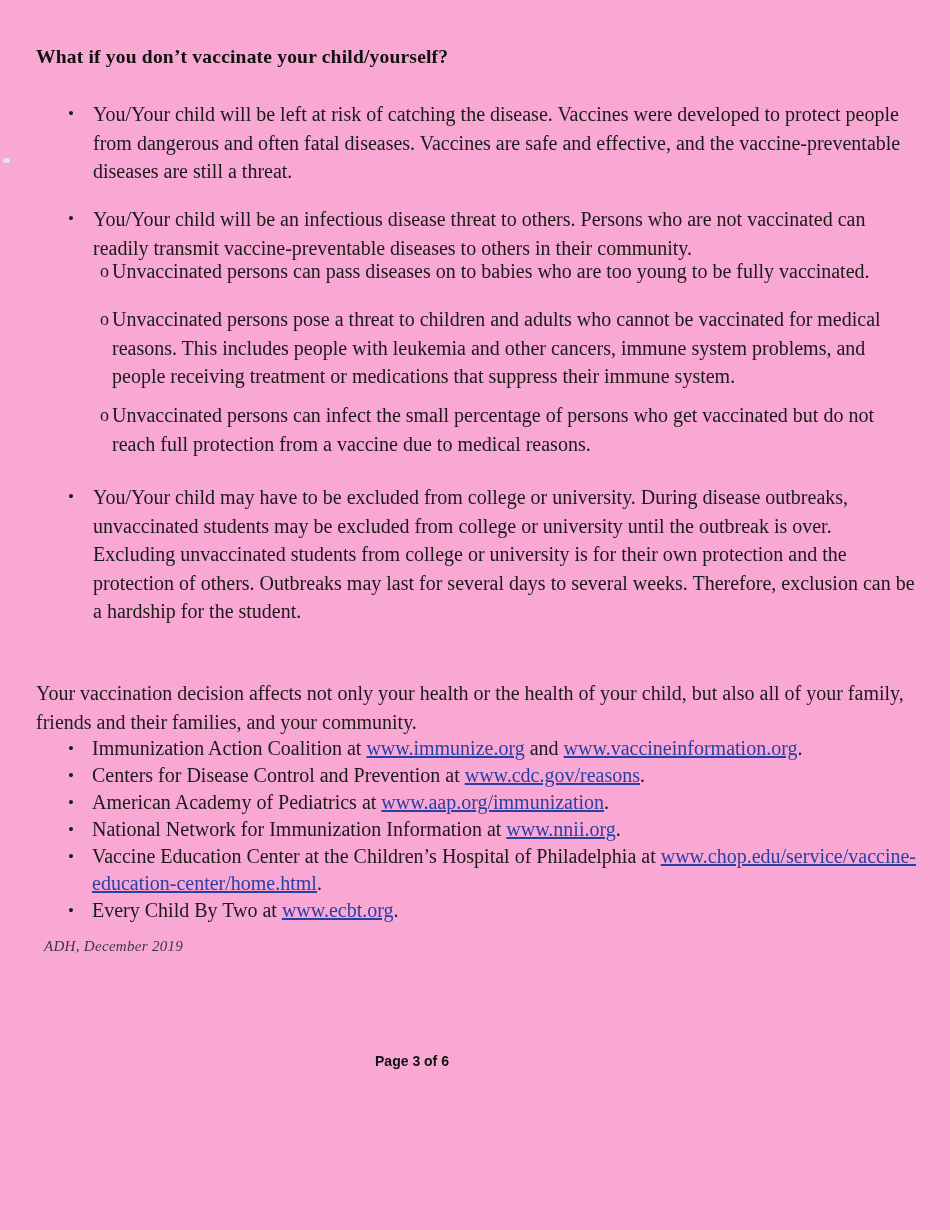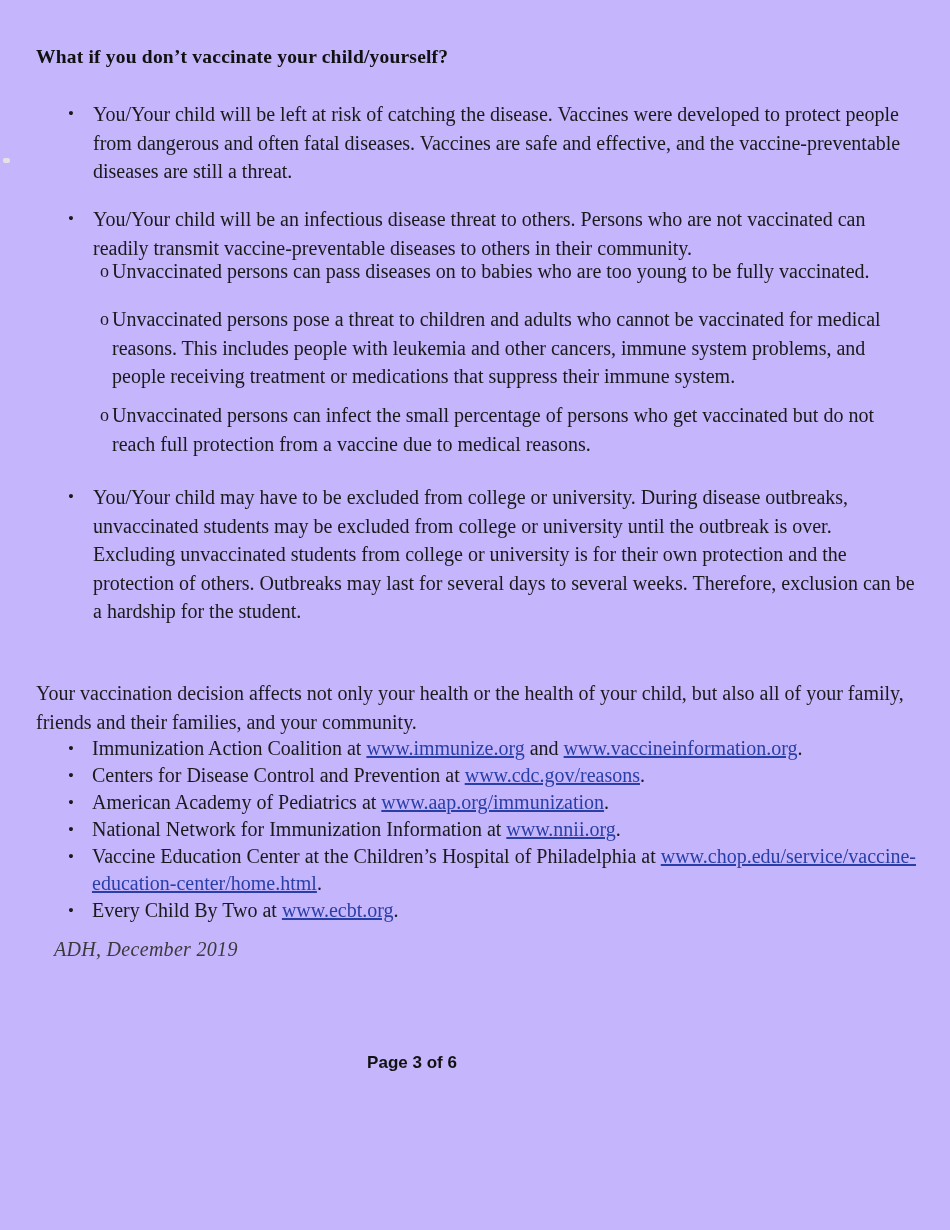--- a/index.html
+++ b/index.html
@@ -9,21 +9,21 @@
     background: #ffffff;
   }
   body {
     font-family: "Liberation Serif", "DejaVu Serif", serif;
     color: #1a1a1a;
   }
   .page {
     position: relative;
     width: 950px;
     height: 1230px;
-    background: #c4b5fd;
+    background: #f9a8d4;
     overflow: hidden;
     box-sizing: border-box;
     padding-left: 20px;
   }
 
   
   .doc-heading {
     position: absolute;
     left: 36px;
     top: 46px;
@@ -100,35 +100,35 @@
   }
   .weblink {
     color: #2a3fa5;
     text-decoration: underline;
     text-underline-offset: 1px;
   }
 
   
   .stamp {
     position: absolute;
-    left: 54px;
+    left: 44px;
     top: 938px;
     font-style: italic;
-    font-size: 20px;
+    font-size: 15px;
     color: #3a3a3a;
     letter-spacing: 0.3px;
   }
   .page-number {
     position: absolute;
     left: 0;
     top: 1053px;
     width: 824px;
     text-align: center;
     font-family: "Liberation Sans", "DejaVu Sans", sans-serif;
-    font-size: 17px;
+    font-size: 14px;
     font-weight: bold;
     color: #111111;
   }
 
   
   .scan-speck {
     position: absolute;
     left: 3px;
     top: 158px;
     width: 7px;

